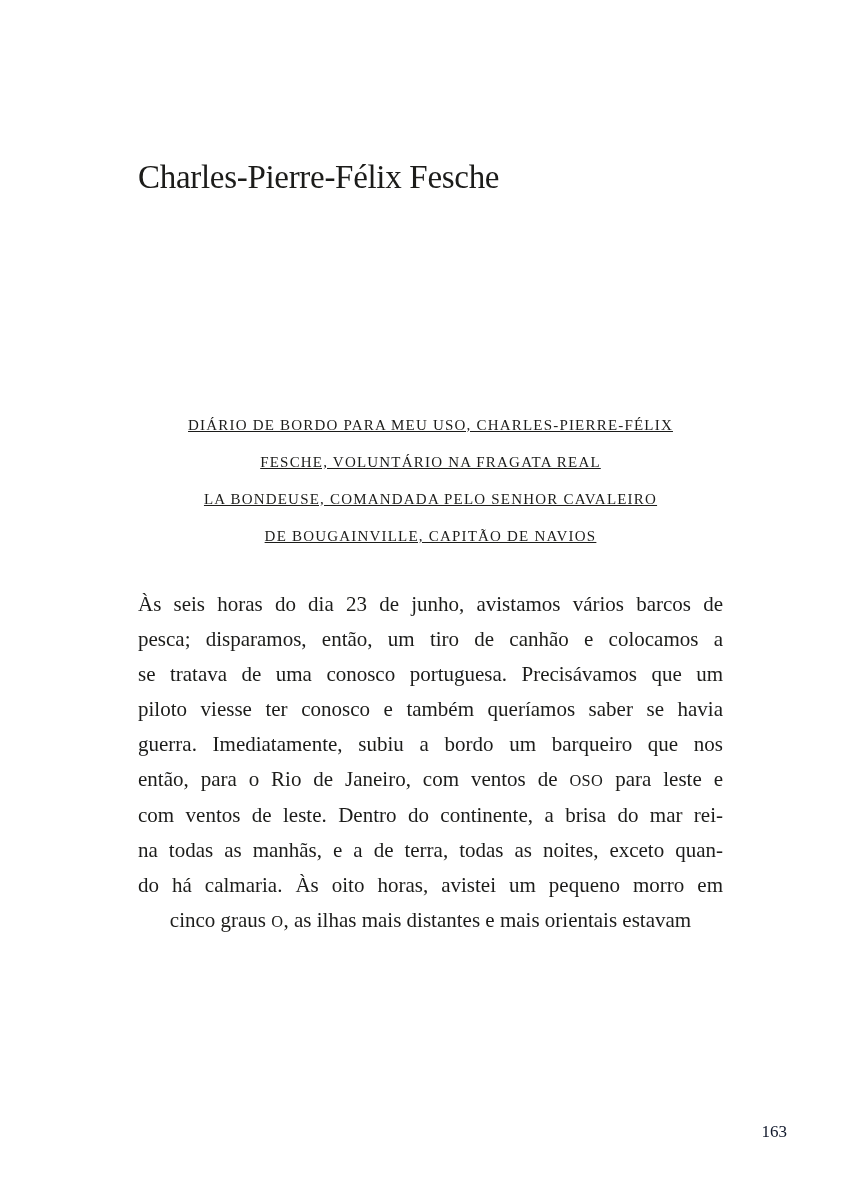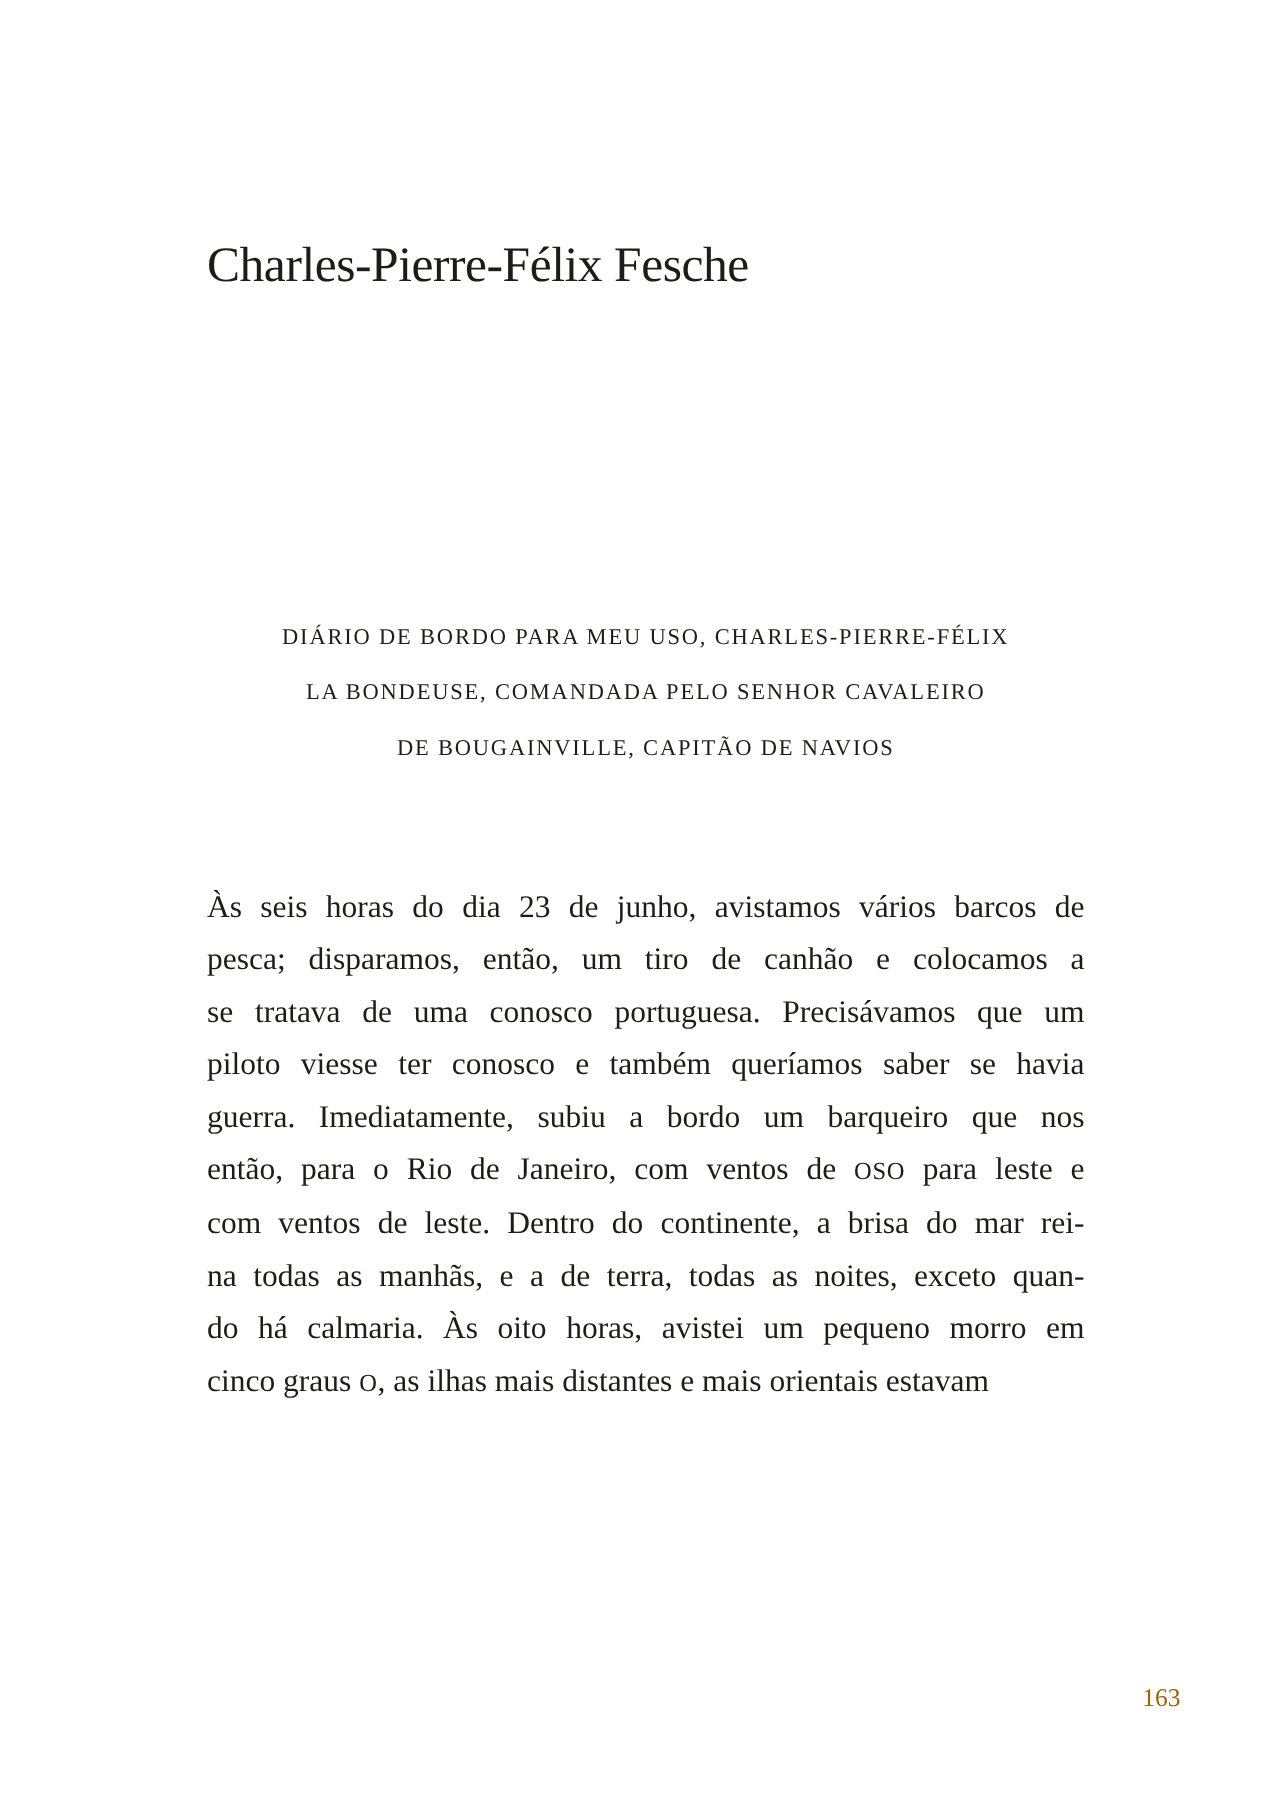--- a/index.html
+++ b/index.html
@@ -34,59 +34,61 @@
     top: 392px;
     width: 585px;
     text-align: center;
   }
   .heading-line {
     font-size: 15px;
     line-height: 37px;
     letter-spacing: 1.2px;
     text-transform: uppercase;
     color: #1c1c1a;
+    text-decoration: underline;
   }
   .body-text {
     position: absolute;
     left: 138px;
     top: 572px;
     width: 585px;
   }
   .body-line {
     font-size: 21px;
     line-height: 35px;
-    text-align: left;
+    text-align: center;
     color: #1c1c1a;
   }
   .body-line.just {
     text-align: justify;
     text-align-last: justify;
   }
   .sc {
     text-transform: uppercase;
     font-size: 0.78em;
     letter-spacing: 0.4px;
   }
   .page-number {
     position: absolute;
     right: 70px;
     top: 1107px;
     font-size: 17px;
-    color: #a16207;
+    color: #0f172a;
   }
 </style>
 </head>
 <body>
 
 <div class="book-page">
 
   <h1 class="chapter-title">Charles-Pierre-Félix Fesche</h1>
 
   <div class="heading-block">
     <div class="heading-line">DIÁRIO DE BORDO PARA MEU USO, CHARLES-PIERRE-FÉLIX</div>
+    <div class="heading-line">FESCHE, VOLUNTÁRIO NA FRAGATA REAL</div>
     <div class="heading-line">LA BONDEUSE, COMANDADA PELO SENHOR CAVALEIRO</div>
     <div class="heading-line">DE BOUGAINVILLE, CAPITÃO DE NAVIOS</div>
   </div>
 
   <div class="body-text">
       <div class="body-line just"><span>Às seis horas do dia 23 de junho, avistamos vários barcos de</span></div>
       <div class="body-line just"><span>pesca; disparamos, então, um tiro de canhão e colocamos a</span></div>
       <div class="body-line just"><span>se tratava de uma conosco portuguesa. Precisávamos que um</span></div>
       <div class="body-line just"><span>piloto viesse ter conosco e também queríamos saber se havia</span></div>
       <div class="body-line just"><span>guerra. Imediatamente, subiu a bordo um barqueiro que nos</span></div>

